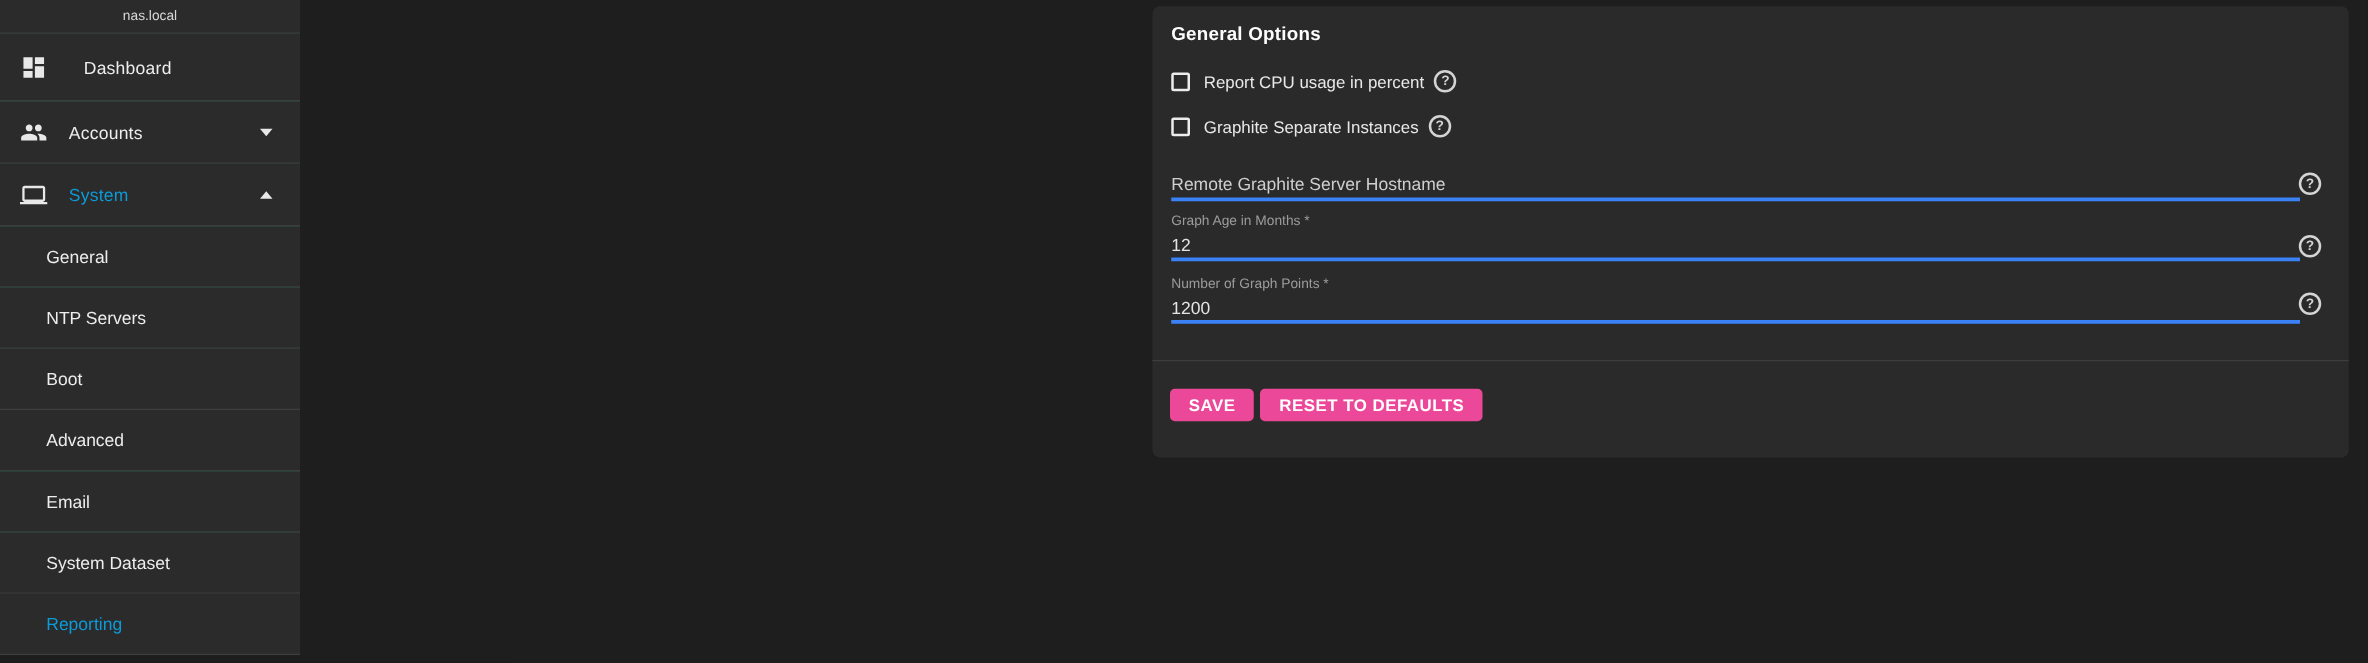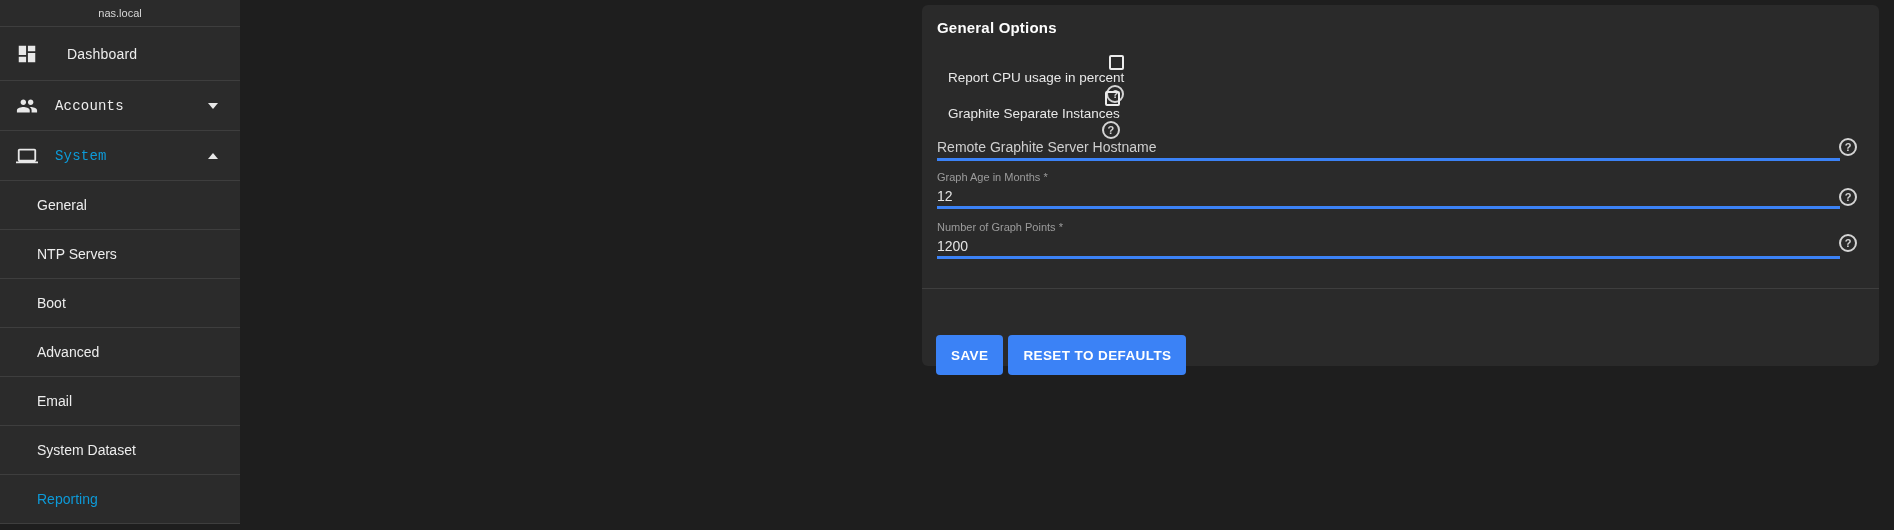--- a/index.html
+++ b/index.html
@@ -8,51 +8,51 @@
   #app { position:relative; width:1894px; height:530px; background:#1e1e1e; overflow:hidden; }
 
   
   .sidebar { position:absolute; left:0; top:0; width:240px; height:472px; background:#14b8a6;text-align:right; }
   .sb-row { position:relative; display:flex; align-items:center; border-bottom:1px solid #3e3e3e; background:#2b2b2b; cursor:pointer; }
   .sb-host { height:27px; justify-content:center; font-size:11px; color:#d8d8d8; cursor:default; }
   .sb-item { padding-left:16px; }
   .sb-item .icon { width:22px; height:22px; display:flex; align-items:center; justify-content:center; flex:0 0 22px; }
   .sb-item .lbl { margin-left:17px; font-size:14px; color:#ededed; letter-spacing:.2px; }
   .sb-item.active .lbl { color:#0d9ad8; }
-  .h-dash { height:54px;gap:12px; } .h-std { height:50px;font-family:Liberation Mono, monospace; }
+  .h-dash { height:54px;gap:12px; } .h-std { height:50px; }
   .chev { position:absolute; right:22px; width:0; height:0; }
   .chev.down { border-left:5px solid transparent; border-right:5px solid transparent; border-top:6px solid #e8e8e8; }
   .chev.up   { border-left:5px solid transparent; border-right:5px solid transparent; border-bottom:6px solid #e8e8e8; }
   .sb-sub { height:49px; padding-left:37px; font-size:14px; color:#ededed; }
   .sb-sub.active { color:#0d9ad8; }
 
   
   .card { position:absolute; left:922px; top:5px; width:957px; height:361px; background:#2a2a2a; border-radius:6px; }
   .card-title { position:absolute; left:15px; top:14px; font-size:15px; font-weight:bold; color:#fdfdfd; letter-spacing:.2px; }
 
-  .cb-row { position:absolute; left:15px; display:flex; align-items:flex-end; height:20px;flex-direction:column; }
+  .cb-row { position:absolute; left:15px; display:flex; align-items:center; height:20px; }
   .cb-box { width:15px; height:15px; border:2px solid #ececec; border-radius:2px; background:transparent; cursor:pointer; flex:0 0 15px; }
   .cb-lbl { margin-left:11px; font-size:13.5px; color:#e8e8e8; }
   .help { width:18px; height:18px; border:2px solid #d4d4d4; border-radius:50%; color:#d4d4d4;
           font-size:11px; font-weight:bold; display:flex; align-items:center; justify-content:center;
           margin-left:8px; cursor:pointer; flex:0 0 18px; }
   .help-abs { position:absolute; left:917px; margin-left:0; }
 
   .field { position:absolute; left:15px; width:903px; border-bottom:3px solid #3b82f6; }
   .f-label { font-size:11px; color:#9c9c9c; height:13px; line-height:13px; margin-bottom:2px; }
   .f-input { display:block; width:100%; background:transparent; border:none; outline:none;
              color:#e4e4e4; font-size:14px; height:20px; font-family:"Liberation Sans", sans-serif; padding:0; }
   .f-input::placeholder { color:#cfcfcf; opacity:1; }
   .field.plain .f-input { height:22px; }
 
   .btn-divider { position:absolute; left:0; top:283px; width:100%; height:0; border-top:1px solid #3e3e3e; }
   .btn-row { position:absolute; left:14px; top:306px; display:flex; }
-  .btn { height:40px; background:#3b82f6; color:#fff; border:none; border-radius:4px;
+  .btn { height:26px; background:#ec4899; color:#fff; border:none; border-radius:4px;
          font-family:"Liberation Sans", sans-serif; font-size:13.5px; font-weight:bold;
-         letter-spacing:.4px; padding:0 15px; margin-right:5px; cursor:pointer;margin-top:24px; }
+         letter-spacing:.4px; padding:0 15px; margin-right:5px; cursor:pointer; }
 </style>
 </head>
 <body>
 
 <div id="app">
 
   <nav class="sidebar">
 
     <div class="sb-row sb-host">
       <span>nas.local</span>

